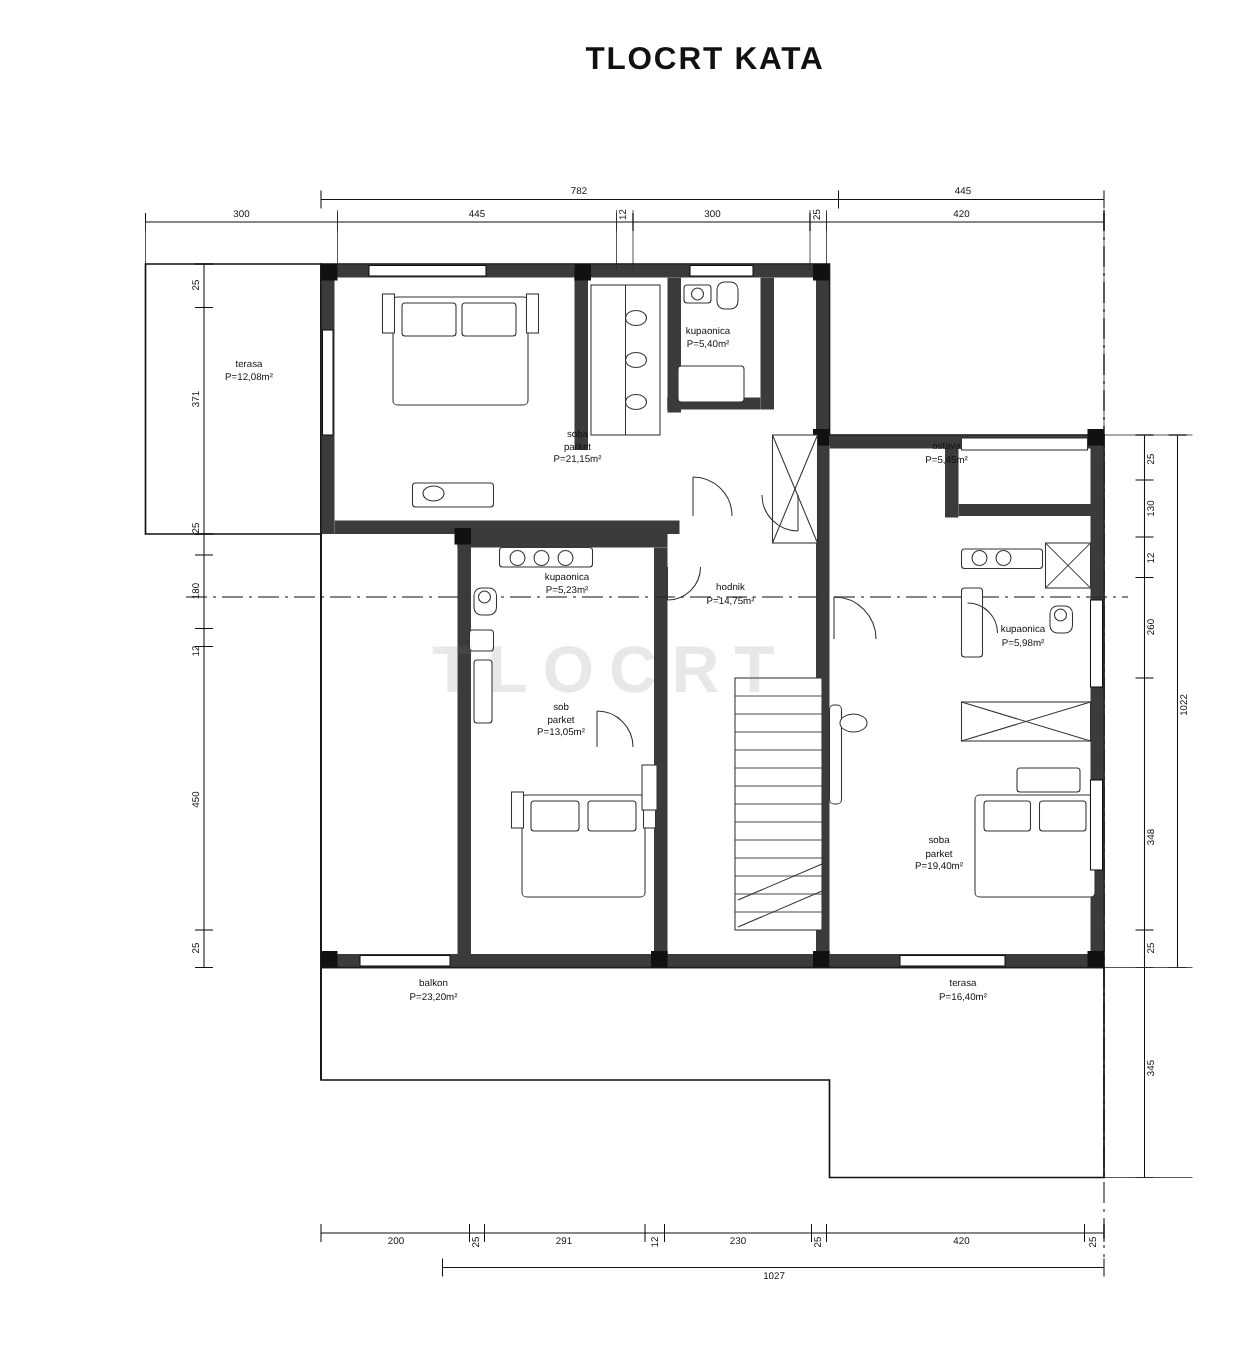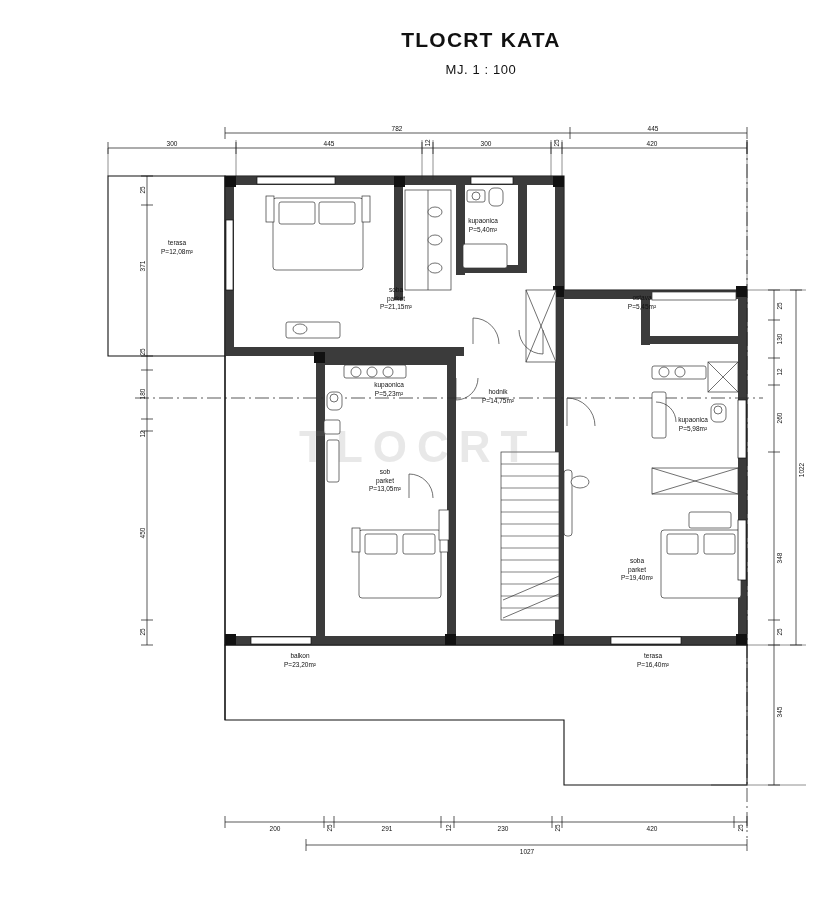--- a/index.html
+++ b/index.html
@@ -10,21 +10,21 @@
   body {
     width: 836px;
     height: 901px;
     font-family: "Liberation Sans", sans-serif;
     color: #1a1a1a;
     position: relative;
     overflow: hidden;
   }
   #sheet {
     position: absolute;
-    left: 11px; top: 0;
+    left: 0; top: 0;
     width: 700px;
     height: 901px;
   }
   .title-block {
     position: absolute;
     right: 100px;
     top: 28px;
     text-align: center;
     width: 260px;
   }
@@ -80,21 +80,20 @@
     transform: translate(-50%, -50%) rotate(-90deg);
   }
 </style>
 </head>
 <body>
 
 <div id="sheet">
 
   <div class="title-block">
     <div class="title-main">TLOCRT KATA</div>
-    <div class="title-sub">MJ. 1 : 100</div>
   </div>
 
   <svg id="plan" viewBox="0 0 836 901">
     <defs>
       <pattern id="hatch" width="4" height="4" patternTransform="rotate(45)" patternUnits="userSpaceOnUse">
         <line x1="0" y1="0" x2="0" y2="4" stroke="#444" stroke-width="1.1"></line>
       </pattern>
     </defs>
 
     <g stroke="#111" fill="none" stroke-width="0.7">

